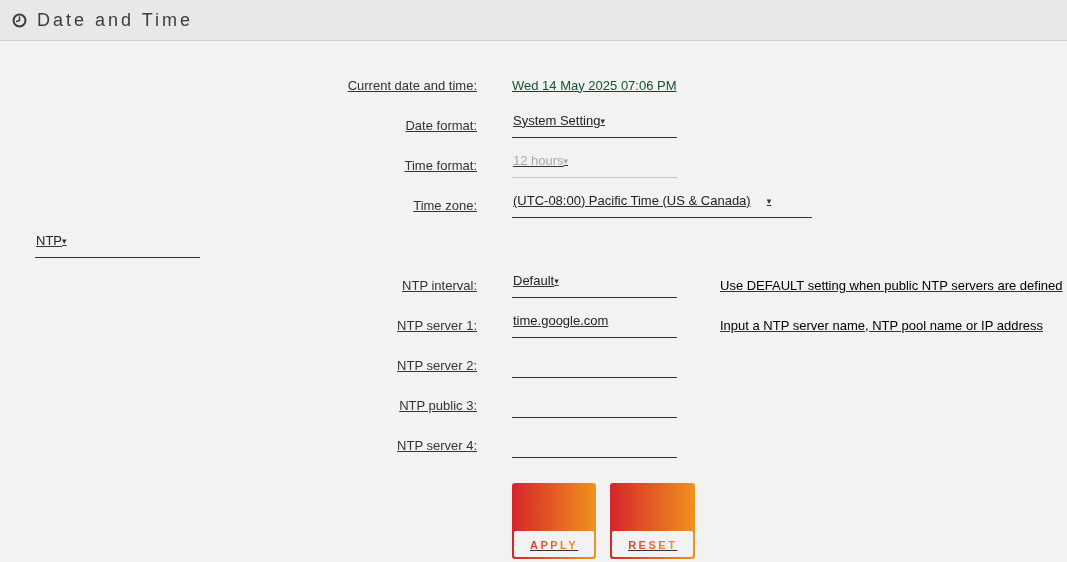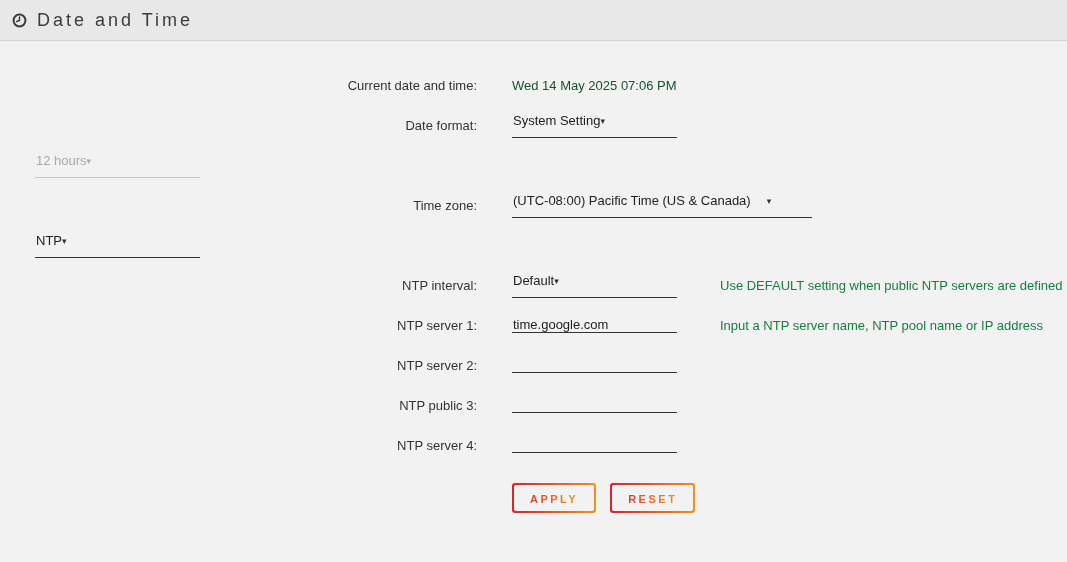--- a/index.html
+++ b/index.html
@@ -21,21 +21,21 @@
     padding: 0 12px;
   }
   .section-header .clock-icon { display: inline-flex; margin-top: 1px; }
   .section-header .title {
     margin: 0 0 0 10px;
     font-size: 18px;
     font-weight: normal;
     letter-spacing: 3px;
     color: #3c3c3c;
   }
-  .content { padding-top: 24px; }
+  .content { padding-top: 24px; text-decoration: underline; }
   .form-row {
     display: flex;
     align-items: center;
     height: 40px;
   }
   .field-label {
     flex: none;
     width: 477px;
     text-align: right;
     color: #333;
@@ -64,27 +64,27 @@
     cursor: default;
   }
   .select.disabled .arrow { color: #a9a9a9; }
   .line-input {
     width: 165px;
     border: none;
     border-bottom: 1px solid #333;
     background: transparent;
     font: inherit;
     color: #222;
-    padding: 0 1px 0 1px;
+    padding: 0 1px 9px 1px;
     outline: none;
     border-radius: 0;
   }
   .hint {
     margin-left: 43px;
-    color: #15803d;
+    color: #000000;
     white-space: nowrap;
     text-align: right;
   }
   .actions {
     margin-left: 512px;
     margin-top: 18px;
     display: flex;
     gap: 14px;
   }
   .btn {
@@ -92,20 +92,21 @@
     padding: 2px;
     border-radius: 3px;
     background: linear-gradient(90deg, #d6252b, #f0921e);
     cursor: pointer;
   }
   .btn-inner {
     display: block;
     background: #f2f2f2;
     border-radius: 2px;
     padding: 6px 16px 5px 16px;
+    margin-top: 46px;
   }
   .btn-text {
     font-size: 11px;
     font-weight: bold;
     letter-spacing: 2.5px;
     background: linear-gradient(90deg, #df3b2c, #f0921e);
     -webkit-background-clip: text;
     background-clip: text;
     color: transparent;
   }
@@ -136,20 +137,21 @@
     <span class="field-label">Date format:</span>
     <div class="ctl">
       <div class="select">
         <span>System Setting</span>
         <span class="arrow">▾</span>
       </div>
     </div>
   </div>
 
   <div class="form-row">
+    <span class="field-label">Time format:</span>
     <div class="ctl">
       <div class="select disabled">
         <span>12 hours</span>
         <span class="arrow">▾</span>
       </div>
     </div>
   </div>
 
   <div class="form-row">
     <span class="field-label">Time zone:</span>

